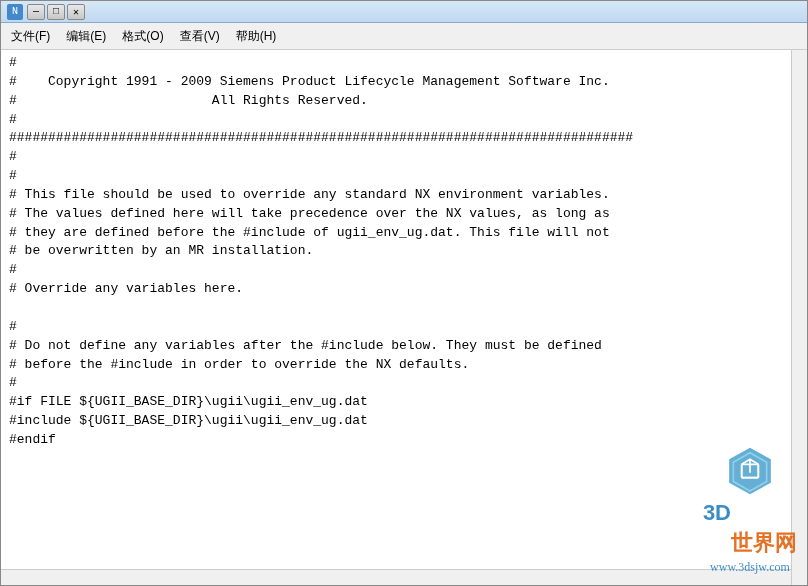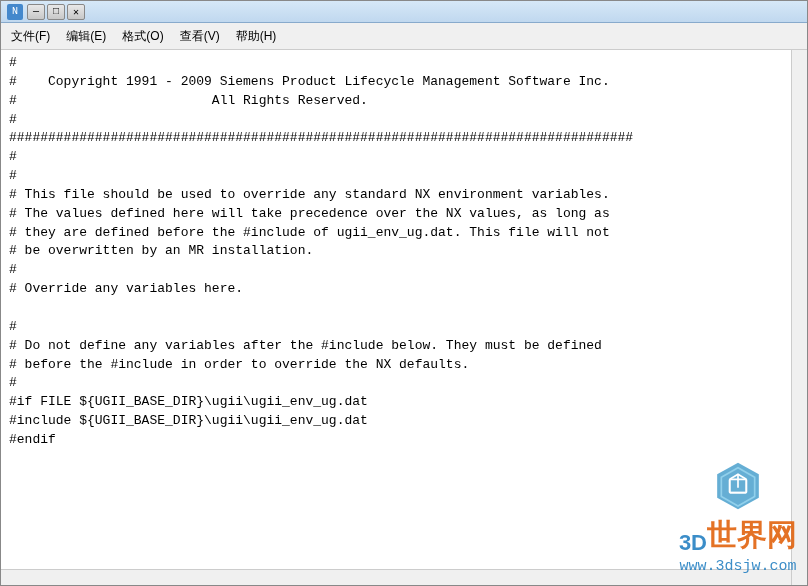--- a/index.html
+++ b/index.html
@@ -132,36 +132,37 @@
 
     .watermark-text-3d {
       font-family: Arial, sans-serif;
       font-size: 22px;
       font-weight: bold;
       color: #1a7abf;
     }
 
     .watermark-text-world {
       font-family: Liberation Mono, monospace;
-      font-size: 30px;
+      font-size: 22px;
       font-weight: bold;
       color: #e05a00;
+      margin-top: 28px;
     }
 
     .watermark-url {
-      font-family: Liberation Mono, monospace;
-      font-size: 15px;
+      font-family: Liberation Serif, serif;
+      font-size: 12px;
       color: #1a7abf;
       margin-top: 2px;
       text-align: center;
     }
 
     .watermark-row {
       display: flex;
-      align-items: flex-end;
+      align-items: flex-start;
     }
 
     .scrollbar-v {
       position: absolute;
       right: 0;
       top: 0;
       bottom: 0;
       width: 16px;
       background: #f0f0f0;
       border-left: 1px solid #ccc;

